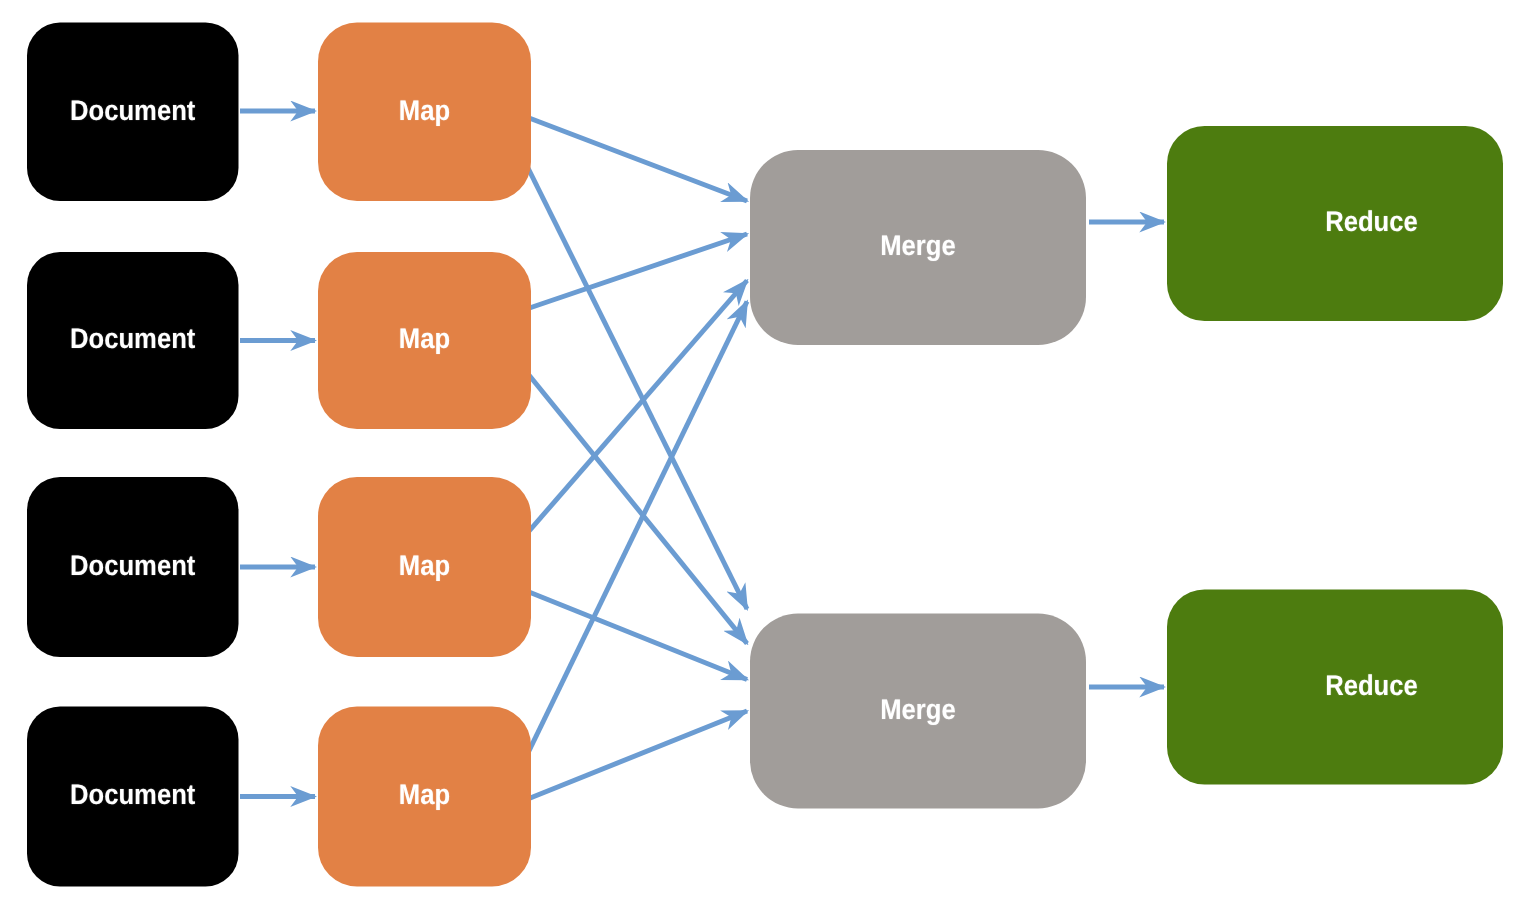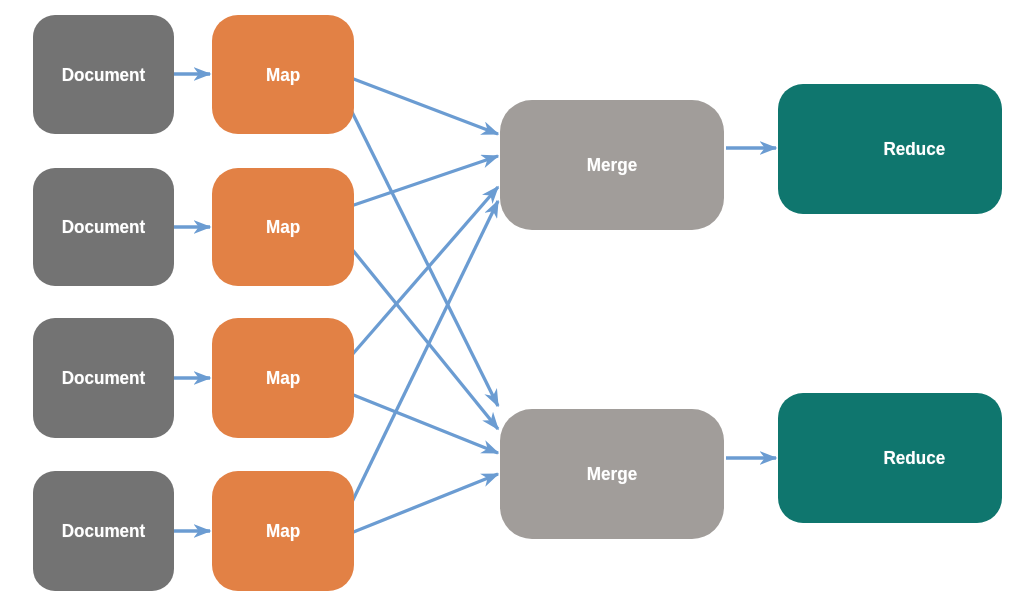--- a/index.html
+++ b/index.html
@@ -23,35 +23,34 @@
   }
   .node {
     position: absolute;
     z-index: 2;
     display: flex;
     align-items: center;
     justify-content: center;
     box-sizing: border-box;
   }
   .node--document {
-    background: #737373;
+    background: #000000;
     border-radius: 22px;
-    margin-left: 15px;
   }
   .node--map {
     background: #E28145;
     border-radius: 26px;
   }
   .node--merge {
     background: #A19D9A;
     border-radius: 32px;
     margin-top: 16px;
   }
   .node--reduce {
-    background: #0f766e;
+    background: #4d7c0f;
     border-radius: 25px;
     padding-left: 48px;
   }
   .node__label {
     color: #ffffff;
     font-weight: 700;
     font-size: 19px;
     letter-spacing: 0px;
     transform: scaleX(0.90);
     white-space: nowrap;

